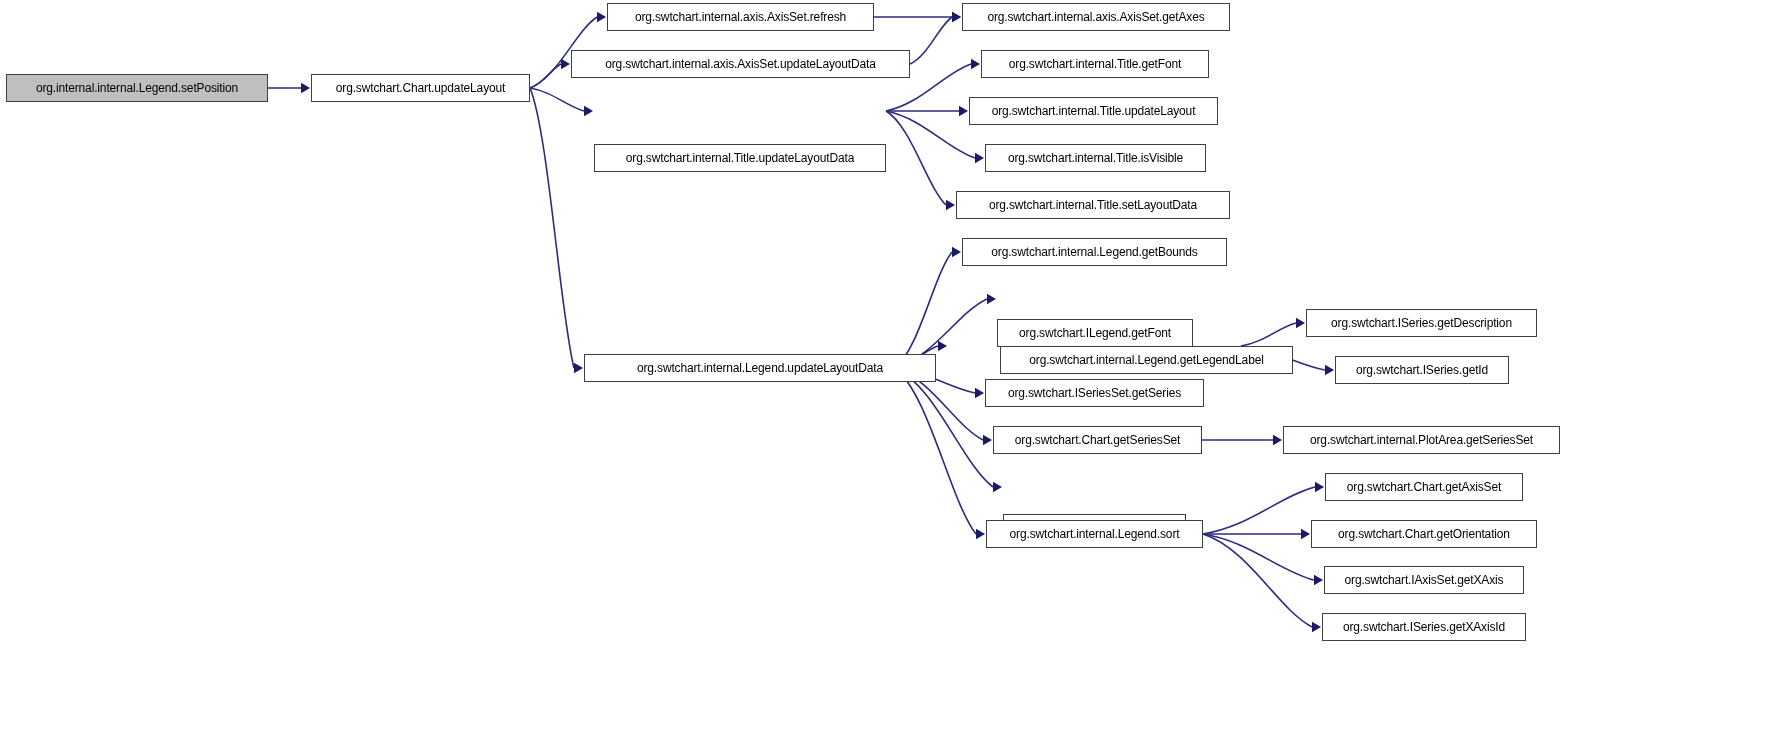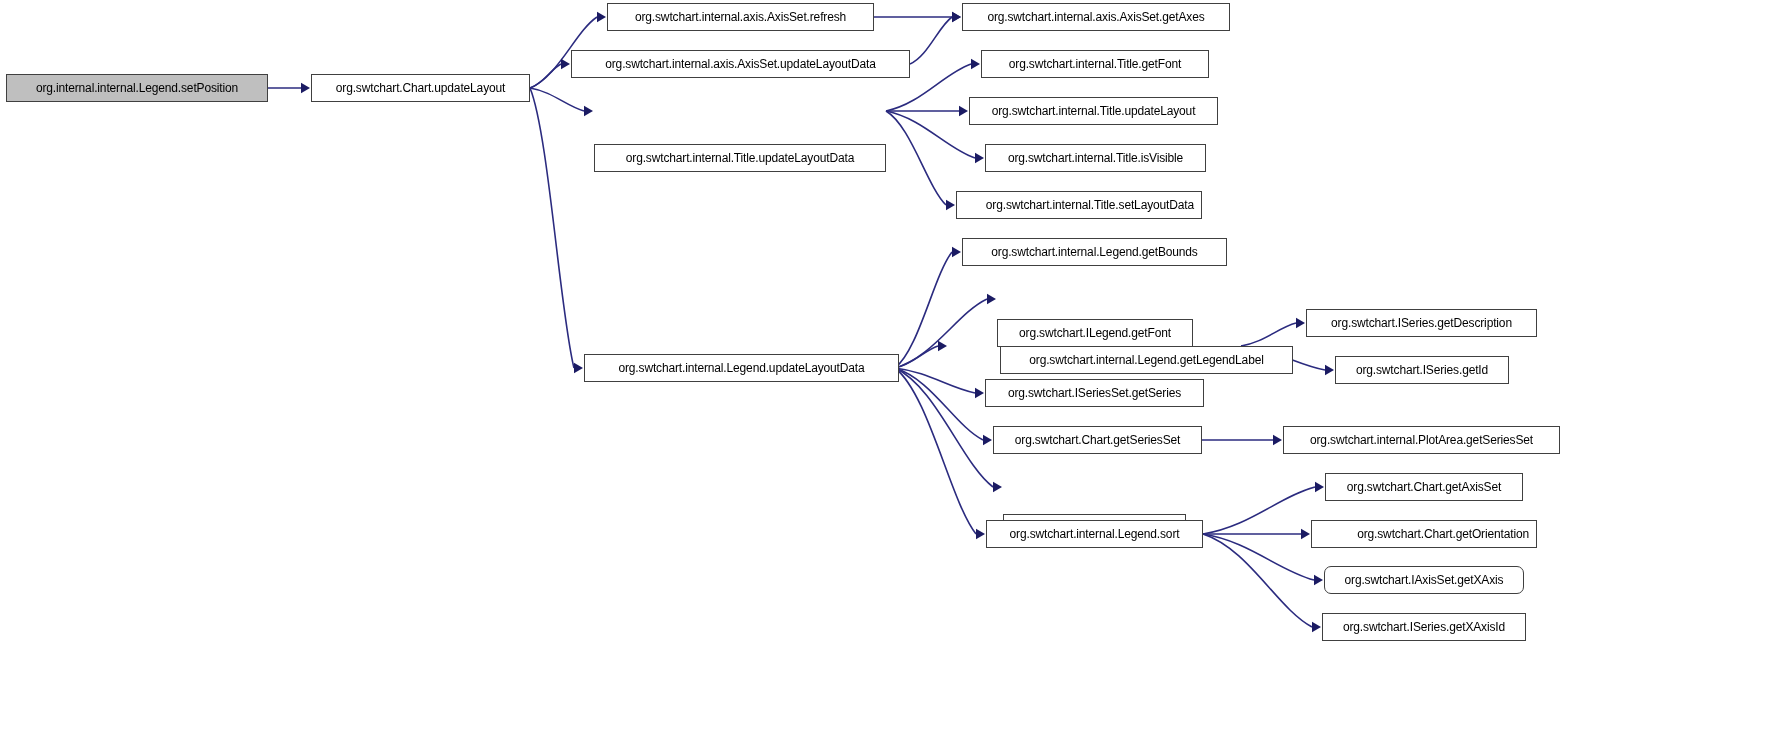--- a/index.html
+++ b/index.html
@@ -184,24 +184,24 @@
       </div>
       <div class="node-box" style="left: 981px; top: 50px; width: 228px; height: 28px;">
         <span class="node-label">org.swtchart.internal.Title.getFont</span>
       </div>
       <div class="node-box" style="left: 969px; top: 97px; width: 249px; height: 28px;">
         <span class="node-label">org.swtchart.internal.Title.updateLayout</span>
       </div>
       <div class="node-box" style="left: 985px; top: 144px; width: 221px; height: 28px;">
         <span class="node-label">org.swtchart.internal.Title.isVisible</span>
       </div>
-      <div class="node-box" style="left: 956px; top: 191px; width: 246px; height: 28px; justify-content: flex-end;">
+      <div class="node-box" style="left: 956px; top: 191px; width: 274px; height: 28px;">
         <span class="node-label">org.swtchart.internal.Title.setLayoutData</span>
       </div>
-      <div class="node-box" style="left: 584px; top: 354px; width: 315px; height: 28px;">
+      <div class="node-box" style="left: 584px; top: 354px; width: 352px; height: 28px;">
         <span class="node-label">org.swtchart.internal.Legend.updateLayoutData</span>
       </div>
       <div class="node-box" style="left: 962px; top: 238px; width: 265px; height: 28px;">
         <span class="node-label">org.swtchart.internal.Legend.getBounds</span>
       </div>
       <div class="node-box" style="left: 997px; top: 285px; width: 196px; height: 28px; margin-top: 34px;">
         <span class="node-label">org.swtchart.ILegend.getFont</span>
       </div>
       <div class="node-box" style="left: 1000px; top: 332px; width: 293px; height: 28px; margin-top: 14px;">
         <span class="node-label">org.swtchart.internal.Legend.getLegendLabel</span>
@@ -223,23 +223,23 @@
       </div>
       <div class="node-box" style="left: 1335px; top: 356px; width: 174px; height: 28px;">
         <span class="node-label">org.swtchart.ISeries.getId</span>
       </div>
       <div class="node-box" style="left: 1283px; top: 426px; width: 277px; height: 28px;">
         <span class="node-label">org.swtchart.internal.PlotArea.getSeriesSet</span>
       </div>
       <div class="node-box" style="left: 1325px; top: 473px; width: 198px; height: 28px;">
         <span class="node-label">org.swtchart.Chart.getAxisSet</span>
       </div>
-      <div class="node-box" style="left: 1311px; top: 520px; width: 226px; height: 28px; justify-content: flex-end;">
+      <div class="node-box" style="left: 1311px; top: 520px; width: 226px; height: 28px;">
         <span class="node-label">org.swtchart.Chart.getOrientation</span>
       </div>
-      <div class="node-box" style="left: 1324px; top: 566px; width: 200px; height: 28px; border-radius: 7px;">
+      <div class="node-box" style="left: 1324px; top: 566px; width: 200px; height: 28px;">
         <span class="node-label">org.swtchart.IAxisSet.getXAxis</span>
       </div>
       <div class="node-box" style="left: 1322px; top: 613px; width: 204px; height: 28px;">
         <span class="node-label">org.swtchart.ISeries.getXAxisId</span>
       </div>
     </div>
 </div>
 
 </body></html>

